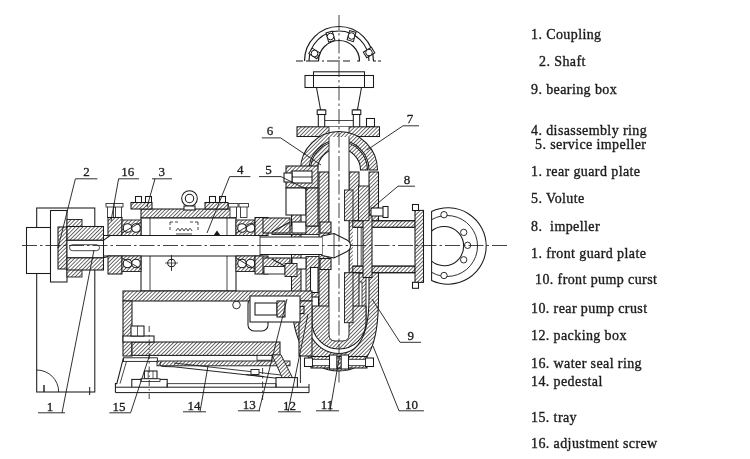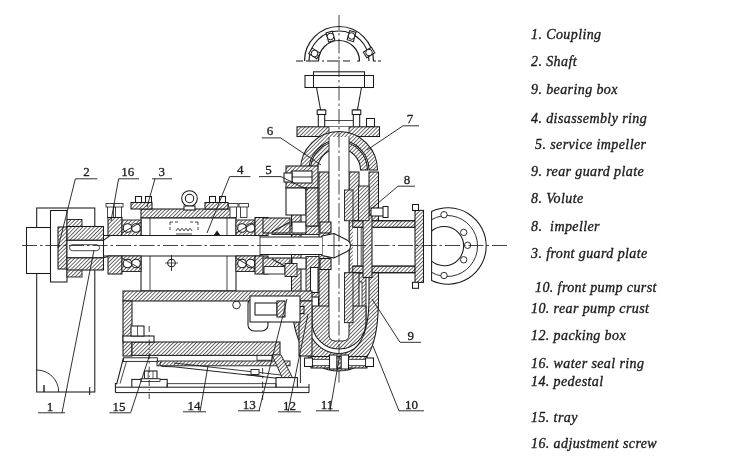--- a/index.html
+++ b/index.html
@@ -1,20 +1,20 @@
 <!DOCTYPE html>
 <html><head>
 <meta charset="utf-8">
 <style>
   html,body{margin:0;padding:0;background:#ffffff;}
   #wrap{position:relative;width:750px;height:459px;background:#ffffff;overflow:hidden;}
   svg{position:absolute;left:0;top:0;}
   .legend{position:absolute;left:527px;top:0;width:220px;font-family:"Liberation Serif",serif;
           font-size:14px;color:#1c1c1c;}
-  .legend div{position:absolute;white-space:nowrap;letter-spacing:0.4px;font-style:italic;-webkit-text-stroke:0.35px #1c1c1c;}
+  .legend div{position:absolute;white-space:nowrap;letter-spacing:0.4px;-webkit-text-stroke:0.35px #1c1c1c;}
 </style>
 </head>
 <body>
 <div id="wrap">
 <svg width="750" height="459" viewBox="0 0 750 459">
 <defs>
   <pattern id="h" patternUnits="userSpaceOnUse" width="2.7" height="2.7" patternTransform="rotate(45)">
     <rect width="2.7" height="2.7" fill="#ffffff"></rect>
     <line x1="0" y1="0" x2="0" y2="2.7" stroke="#000" stroke-width="1.15"></line>
   </pattern>
@@ -375,29 +375,29 @@
   <text x="327" y="408.5">11</text>
   <text x="289.6" y="409.5">12</text>
   <text x="249.2" y="408.5">13</text>
   <text x="194" y="409.5">14</text>
   <text x="119" y="410.5">15</text>
   <text x="50" y="410.5">1</text>
 </g>
 </svg>
 <div class="legend">
   <div style="left:4px;top:27px">1. Coupling</div>
-  <div style="left:4px;top:54px">2. Shaft</div>
+  <div style="left:12px;top:54px">2. Shaft</div>
   <div style="left:4px;top:82px">9. bearing box</div>
-  <div style="left:4px;top:111px">4. disassembly ring</div>
+  <div style="left:4px;top:123px">4. disassembly ring</div>
   <div style="left:8px;top:137px">5. service impeller</div>
-  <div style="left:4px;top:164px">9. rear guard plate</div>
-  <div style="left:4px;top:191px">8. Volute</div>
+  <div style="left:4px;top:164px">1. rear guard plate</div>
+  <div style="left:4px;top:191px">5. Volute</div>
   <div style="left:4px;top:219px">8.&nbsp; impeller</div>
-  <div style="left:4px;top:246px">3. front guard plate</div>
-  <div style="left:8px;top:280px">10. front pump curst</div>
+  <div style="left:4px;top:246px">1. front guard plate</div>
+  <div style="left:8px;top:272px">10. front pump curst</div>
   <div style="left:4px;top:301px">10. rear pump crust</div>
   <div style="left:4px;top:328px">12. packing box</div>
   <div style="left:4px;top:356px">16. water seal ring</div>
   <div style="left:4px;top:374px">14. pedestal</div>
   <div style="left:4px;top:410px">15. tray</div>
   <div style="left:4px;top:436px">16. adjustment screw</div>
 </div>
 </div>
 
 </body></html>

